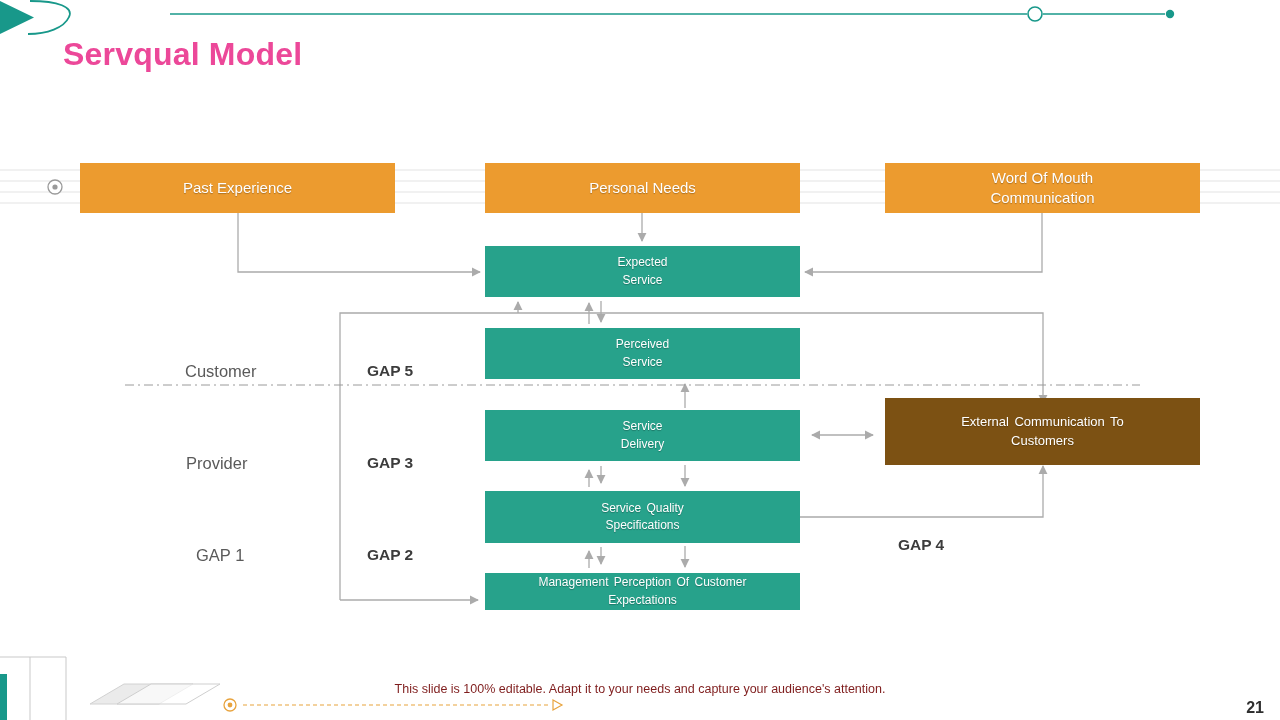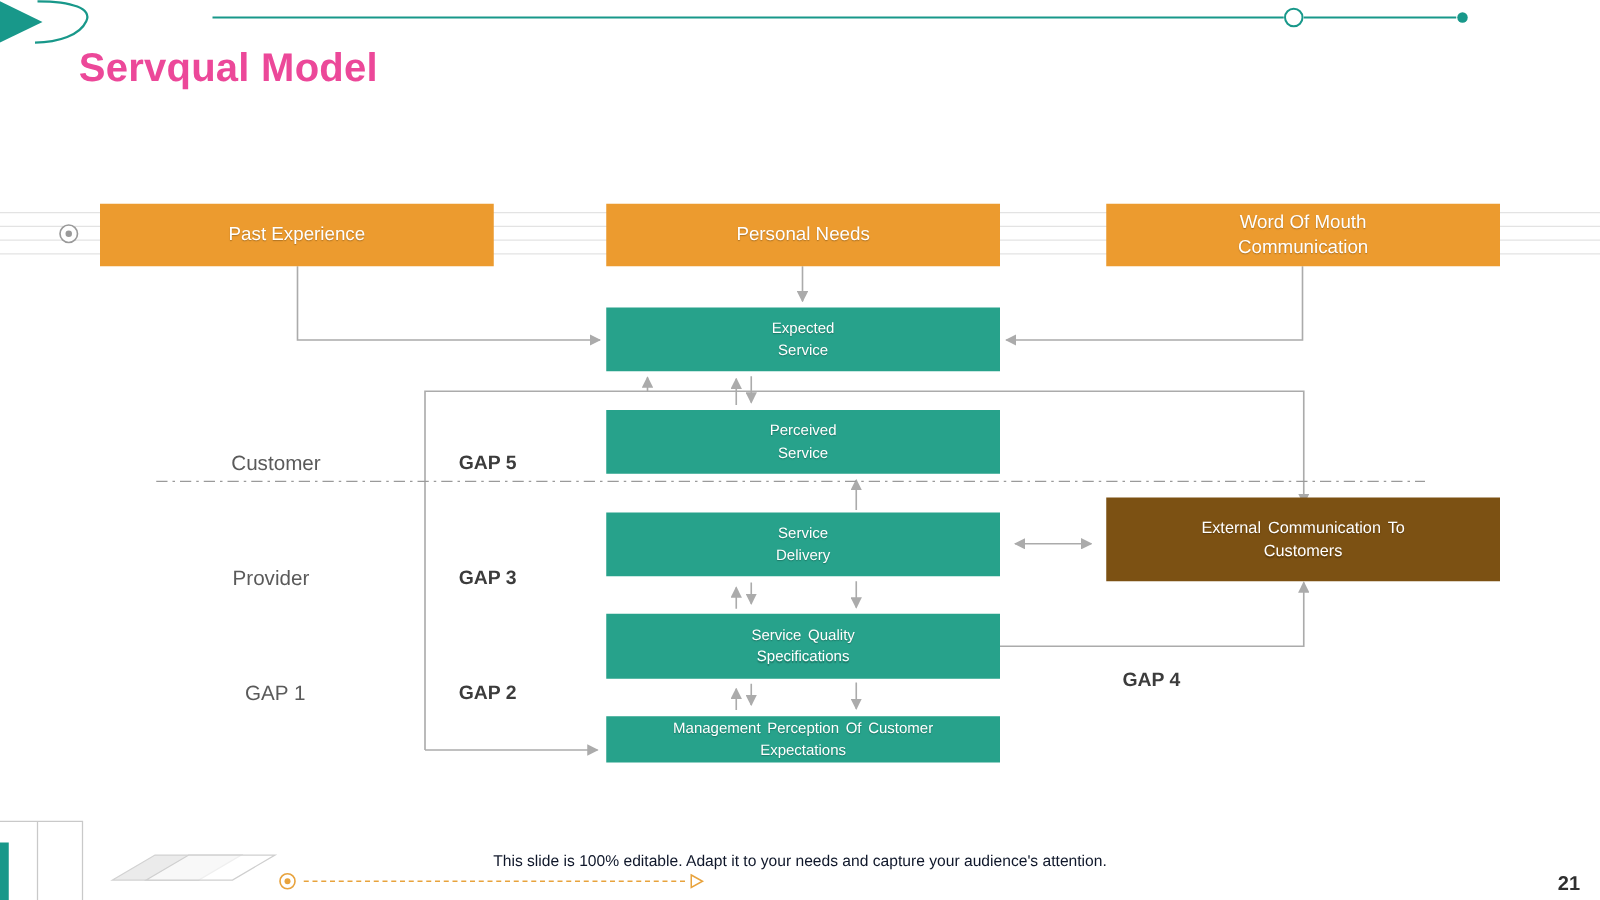--- a/index.html
+++ b/index.html
@@ -35,21 +35,21 @@
   #lbl-provider { left:186px; top:454px; }
   #lbl-gap1     { left:196px; top:546px; }
 
   .gap { position:absolute; color:#3c3c3c; font-size:15.5px; font-weight:bold; z-index:3; }
   #gap5 { left:367px; top:362px; }
   #gap3 { left:367px; top:454px; }
   #gap2 { left:367px; top:546px; }
   #gap4 { left:898px; top:496px;margin-top:40px; }
 
   .footer { position:absolute; left:0; right:0; top:682px; text-align:center;
-            color:#0f172a; font-size:12.5px; z-index:3; }
+            color:#7f1d1d; font-size:12.5px; z-index:3; }
   .page-num { position:absolute; right:16px; top:699px; color:#2f2f2f;
               font-size:16px; font-weight:bold; z-index:3; }
 </style>
 </head>
 <body>
 
 <div class="slide">
 
   <svg class="decor" viewBox="0 0 1280 720">
 

